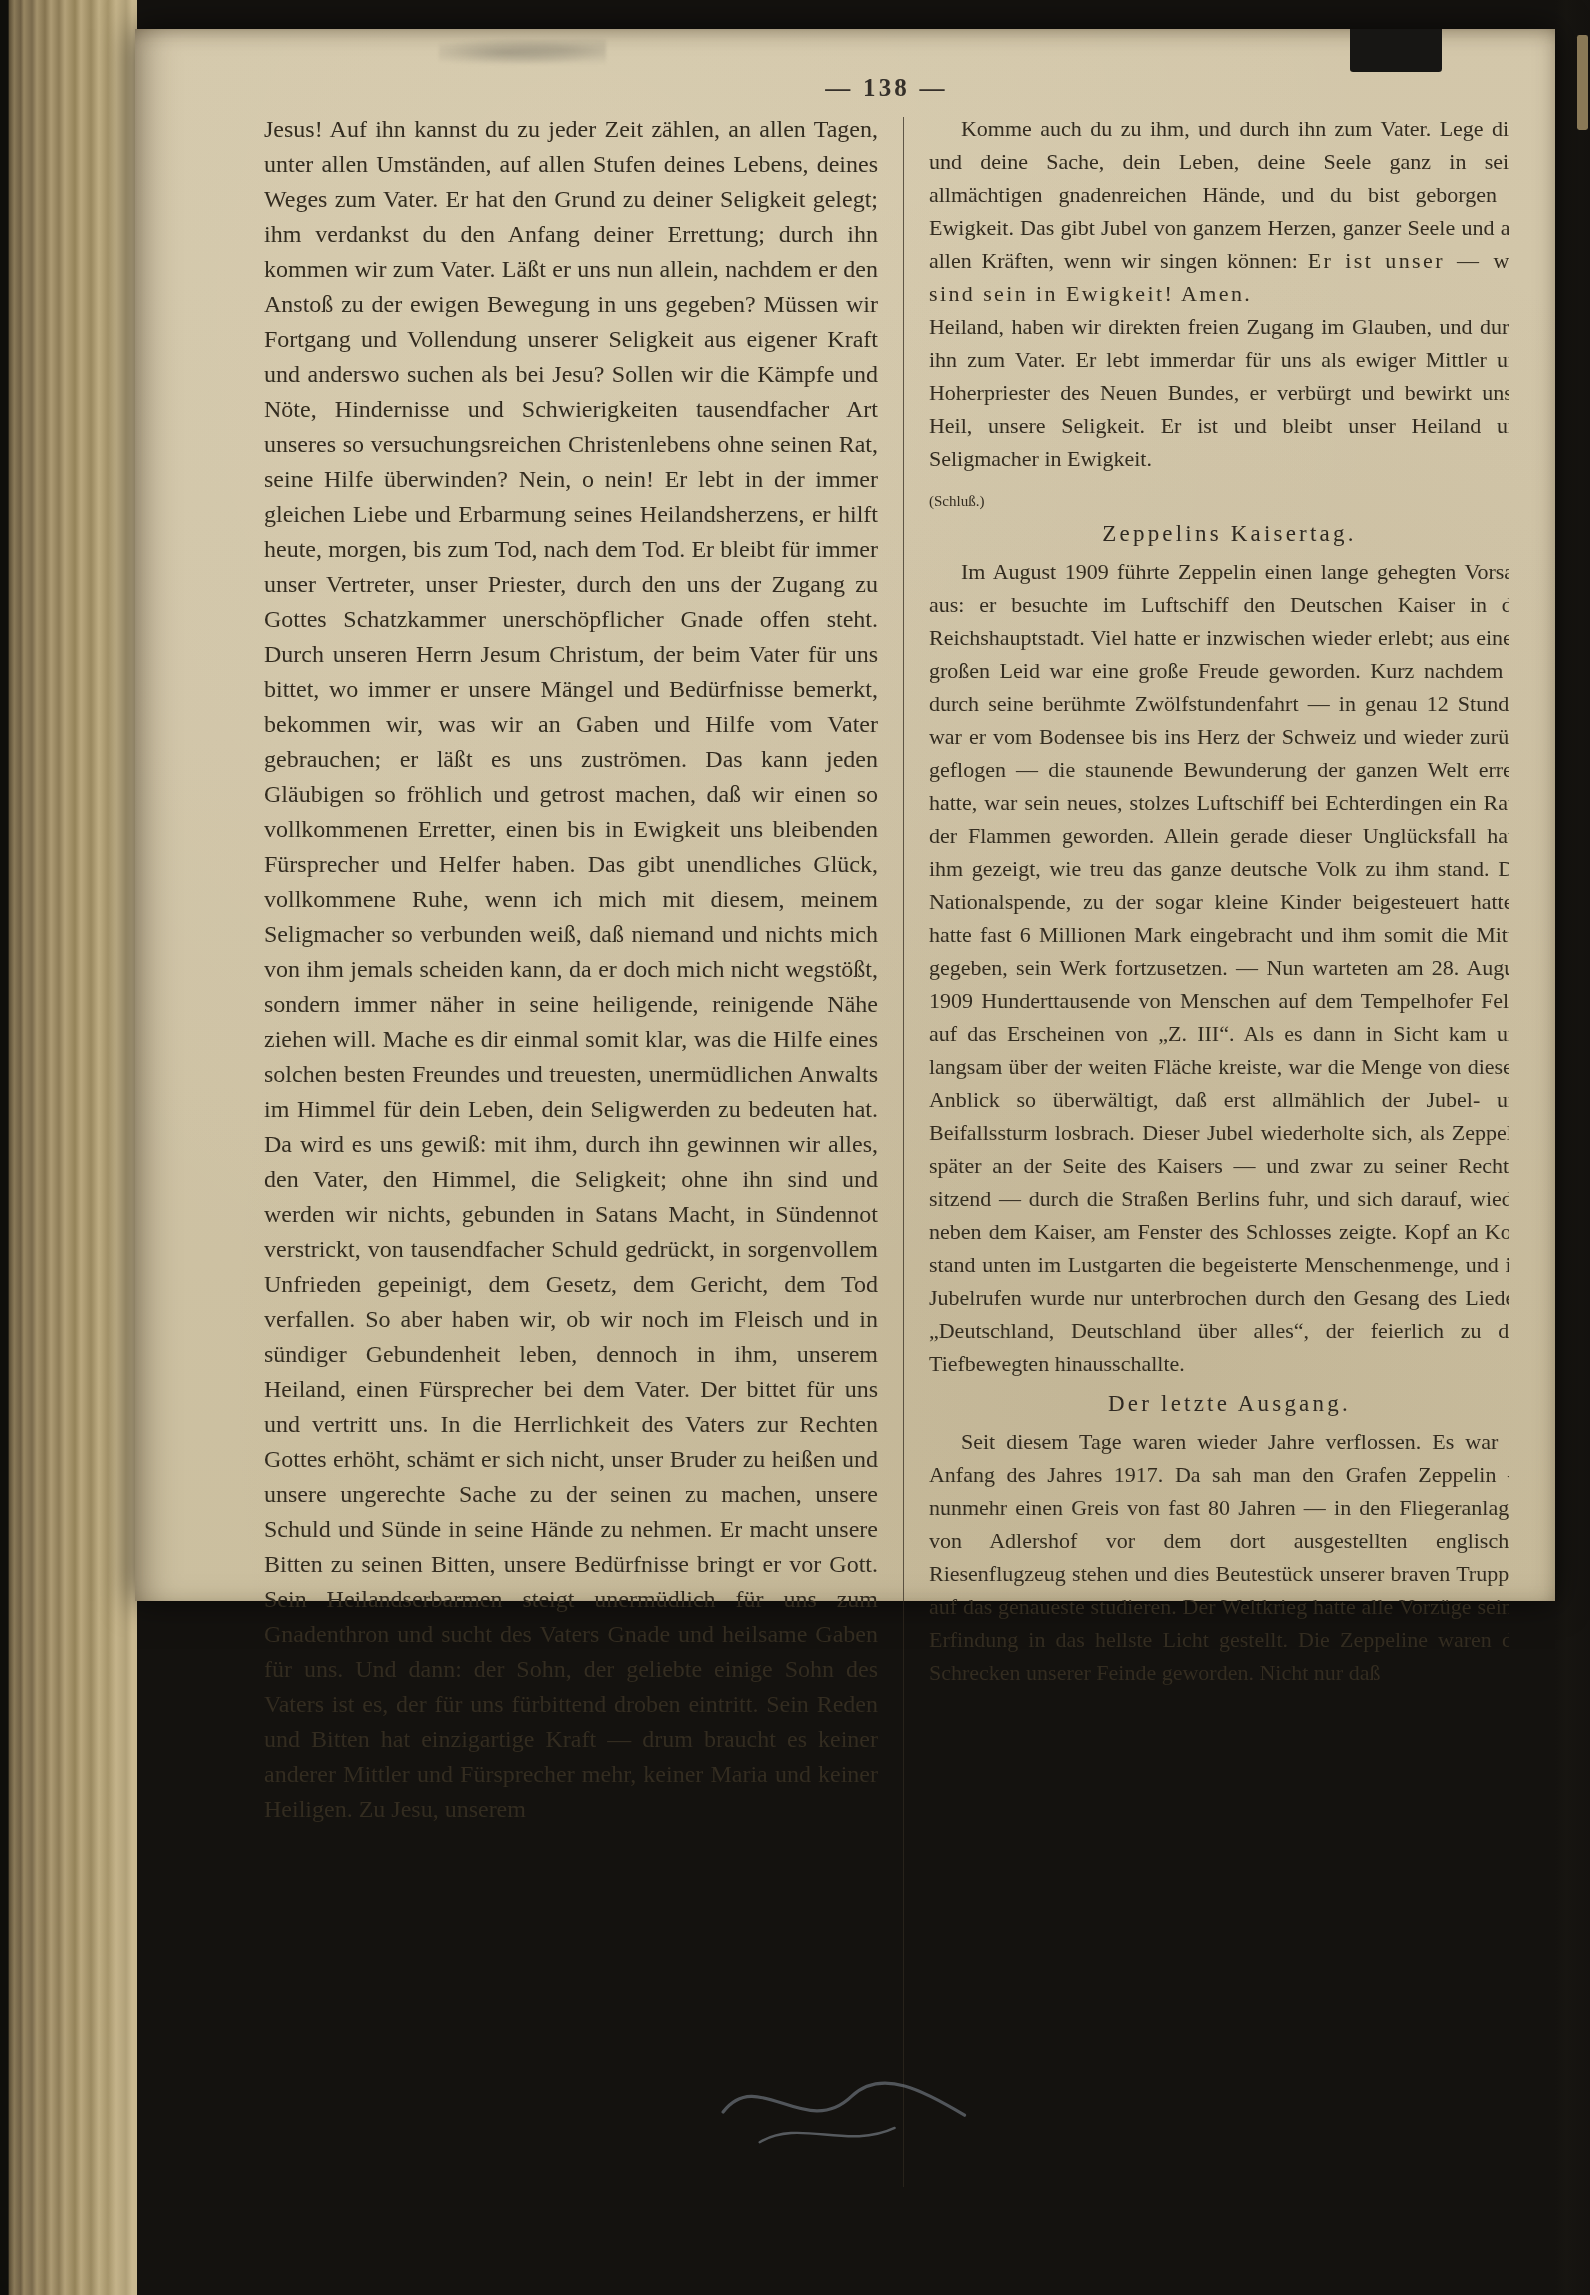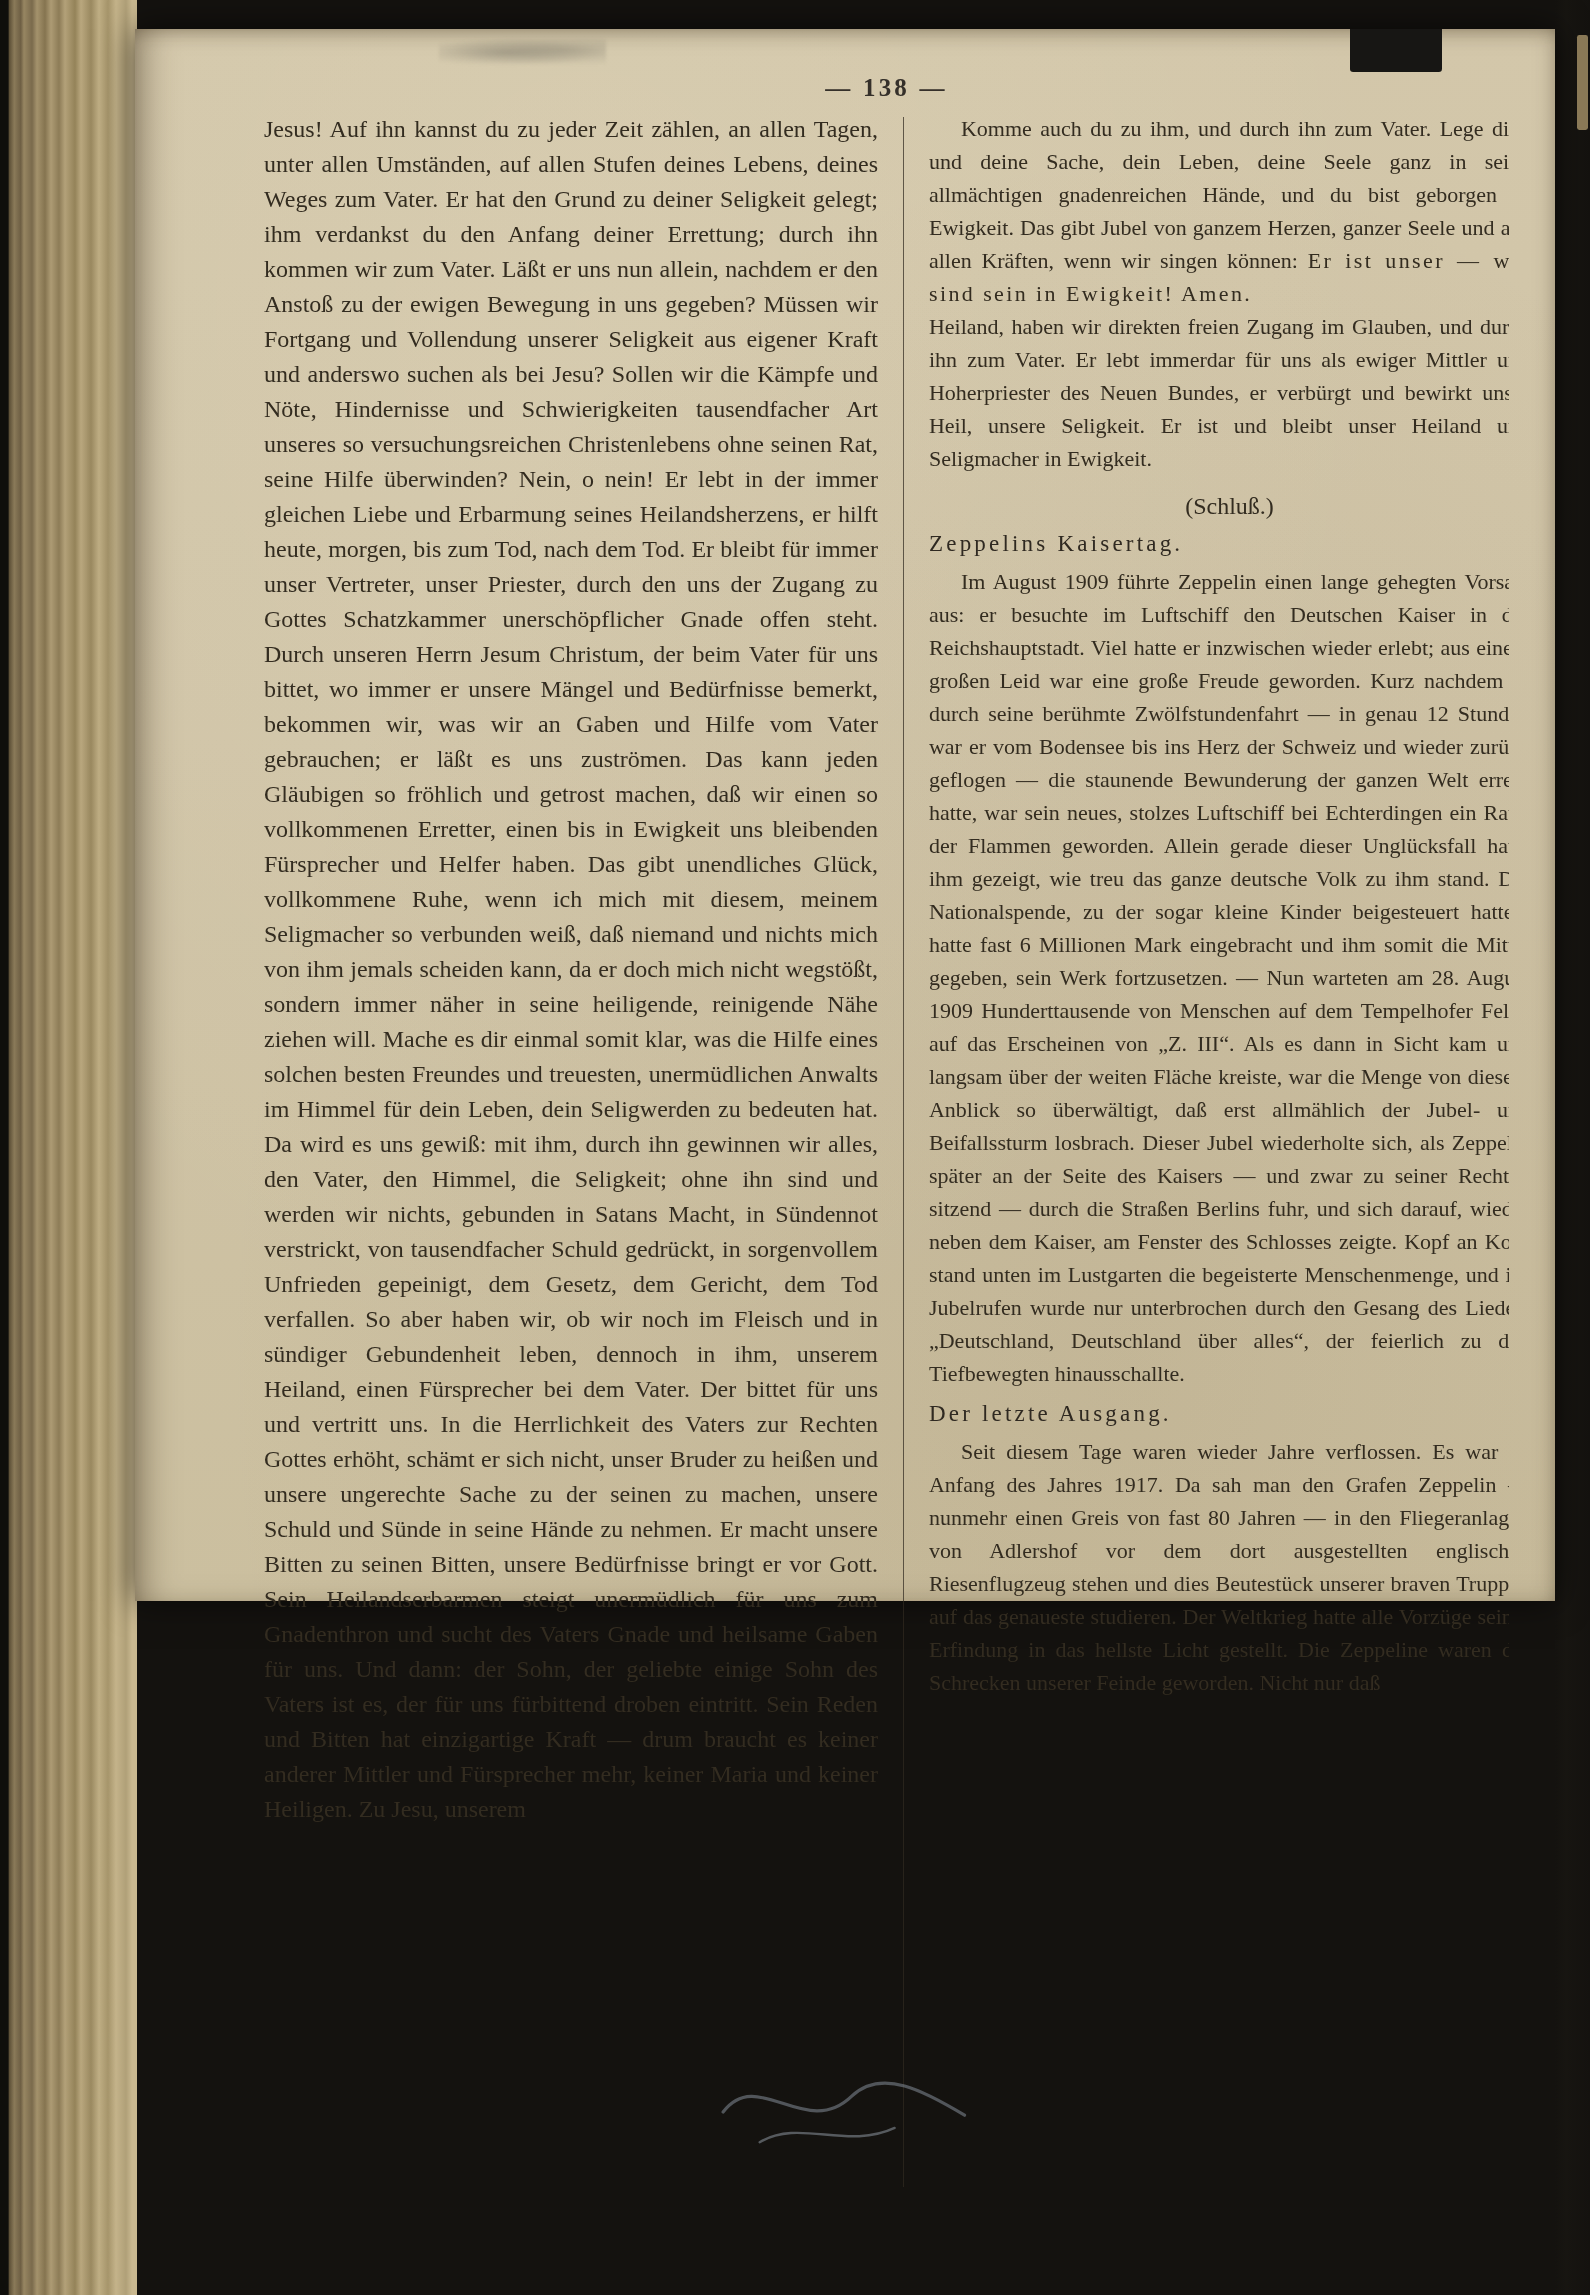--- a/index.html
+++ b/index.html
@@ -88,24 +88,24 @@
     border-bottom:2.4px solid rgba(48,42,32,.8);
   }
   .article-title{
     font-weight:bold;font-size:29px;line-height:38px;
     color:#2e2820;text-align:justify;
   }
   .article-author{
     position:absolute;right:3.2px;bottom:11px;font-size:21.5px;color:#332c20;
   }
   .article-note{
-    margin-top:17.5px;text-align:center;font-size:24px;color:#332c20;
+    margin-top:17.5px;font-size:15px;color:#332c20;
   }
   .section-heading{
-    margin:11px 0 8px 0;text-align:left;font-size:23px;font-weight:normal;
+    margin:11px 0 8px 0;text-align:center;font-size:23px;font-weight:normal;
     letter-spacing:3.2px;color:#2f2921;
   }
   .scribble{
     position:absolute;left:577px;top:2010px;opacity:.5;
   }
 </style>
 </head>
 <body>
 
 <div class="book-edge-left"></div>

